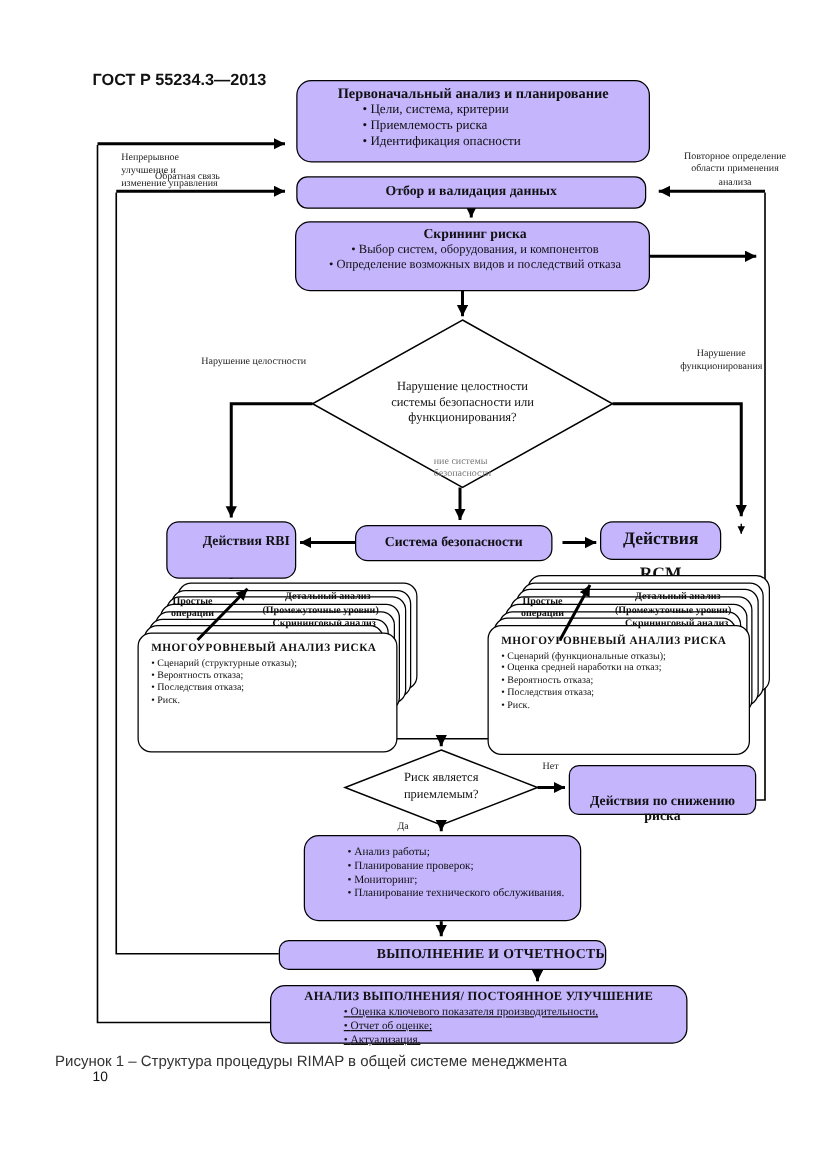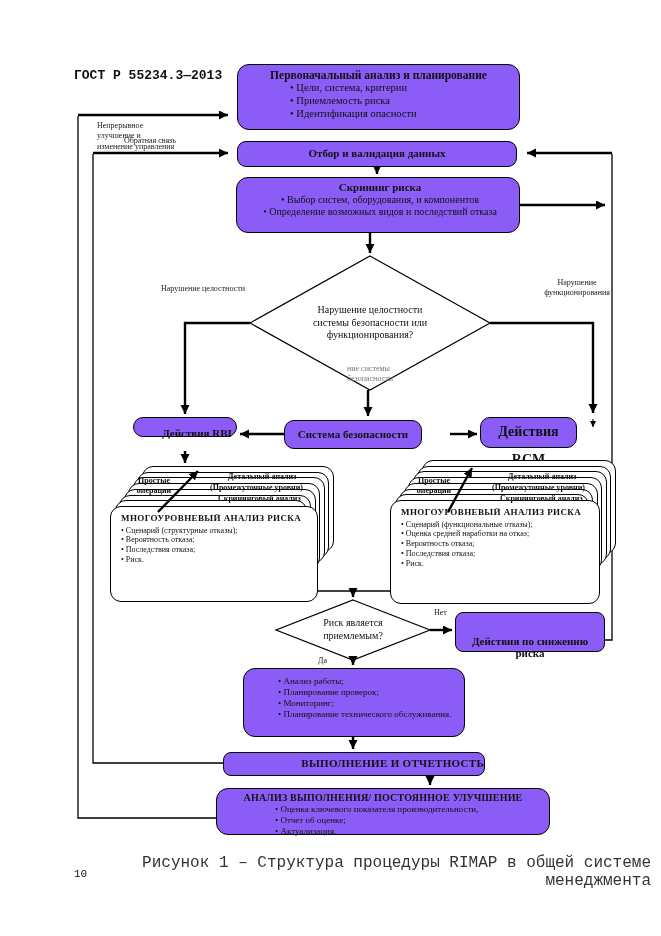--- a/index.html
+++ b/index.html
@@ -1,22 +1,22 @@
 <!DOCTYPE html>
 <html><head>
 <meta charset="utf-8">
 <style>
   html,body{margin:0;padding:0;background:#fff;}
   .page{position:relative;width:661px;height:936px;background:#fff;overflow:hidden;
         font-family:"Liberation Serif",serif;color:#111;}
   .abs{position:absolute;box-sizing:border-box;}
-  .sans{font-family:Liberation Mono, monospace;margin-top:12px;}
+  .sans{font-family:Liberation Sans, sans-serif;}
   .ml{white-space:pre-line;}
   .box{position:absolute;box-sizing:border-box;border:1.6px solid #000;border-radius:12px;
-       background:#8b5cf6;z-index:2;}
+       background:#c4b5fd;z-index:2;}
   .bt{font-weight:bold;text-align:center;}
   ul.blt{margin:1px 0 0 0;padding:0;list-style:none;}
   ul.blt li{padding-left:10px;text-indent:-10px;line-height:1.22;}
   ul.blt li::before{content:"• ";}
   .lines{position:absolute;left:0;top:0;z-index:1;}
   .ovl{position:absolute;left:0;top:0;z-index:5;pointer-events:none;}
   .lbl{position:absolute;font-size:8px;line-height:1.3;color:#222;z-index:3;}
   .dtext{position:absolute;z-index:3;text-align:center;font-size:10px;line-height:1.25;}
   .layer{position:absolute;width:190px;height:84px;border:1.3px solid #000;border-radius:11px;
          background:#fff;z-index:2;}
@@ -71,27 +71,30 @@
       <path d="M353,660 L353,665" marker-end="url(#mk)"></path>
       <path d="M353,737 L353,749" marker-end="url(#mk)"></path>
       <path d="M430,776 L430,785" marker-end="url(#mk)"></path>
     </g>
     <g stroke="#000" stroke-width="1.1" fill="none">
       <path d="M593,419 L593,427" marker-end="url(#mks)"></path>
     </g>
   </svg>
 
   <div class="abs sans" style="left:74px;top:56px;font-size:13px;font-weight:bold;">ГОСТ Р 55234.3—2013</div>
-  <div class="abs sans" style="left:44px;top:842px;width:607px;text-align:right;font-size:16px;color:#333;">Рисунок 1 – Структура процедуры RIMAP в общей системе менеджмента</div>
+  <div class="abs sans" style="left:44px;top:842px;width:607px;text-align:left;font-size:12px;color:#333;">Рисунок 1 – Структура процедуры RIMAP в общей системе менеджмента</div>
   <div class="abs sans" style="left:74px;top:856px;font-size:11px;">10</div>
 
   <div class="lbl ml" style="left:97px;top:82px;margin-top:39px;">Непрерывное
 улучшение и
 изменение управления</div>
   <div class="lbl" style="left:124px;top:136px;">Обратная связь</div>
+  <div class="lbl ml" style="left:516px;top:120px;width:144px;text-align:center;">Повторное определение
+области применения
+анализа</div>
   <div class="lbl" style="left:161px;top:284px;">Нарушение целостности</div>
   <div class="lbl ml" style="left:497px;top:278px;width:160px;text-align:center;">Нарушение
 функционирования</div>
   <div class="lbl ml" style="left:347px;top:364px;color:#777;">ние системы
 безопасности</div>
   <div class="lbl" style="left:434px;top:608px;">Нет</div>
   <div class="lbl" style="left:318px;top:656px;">Да</div>
 
   <div class="box" style="left:237px;top:64px;width:283px;height:66px;padding-top:4px;">
     <div class="bt" style="font-size:11.5px;">Первоначальный анализ и планирование</div>
@@ -113,24 +116,24 @@
       <li>Определение возможных видов и последствий отказа</li>
     </ul>
   </div>
 
   <div class="dtext ml" style="left:280px;top:304px;width:180px;">Нарушение целостности
 системы безопасности или
 функционирования?</div>
   <div class="dtext ml" style="left:300px;top:617px;width:106px;">Риск является
 приемлемым?</div>
 
-  <div class="box" style="left:133px;top:417px;width:104px;height:20px;border-radius:10px;padding-left:24px;">
+  <div class="box" style="left:133px;top:417px;width:104px;height:46px;border-radius:10px;padding-left:24px;">
     <div class="bt" style="font-size:11px;line-height:31px;">Действия RBI</div>
   </div>
-  <div class="box" style="left:284px;top:420px;width:138px;height:29px;border-radius:10px;">
+  <div class="box" style="left:284px;top:420px;width:158px;height:29px;border-radius:10px;">
     <div class="bt" style="font-size:11px;line-height:26px;">Система безопасности</div>
   </div>
   <div class="box" style="left:480px;top:417px;width:97px;height:31px;border-radius:10px;">
     <div class="bt" style="font-size:14px;line-height:28px;">Действия RCM</div>
   </div>
 
   <div>
     <div class="layer" style="left:141.5px;top:466px;"></div>
     <div class="layer" style="left:137px;top:471.7px;"></div>
     <div class="layer" style="left:132.5px;top:477.4px;"></div>
@@ -192,21 +195,21 @@
       <li>Планирование технического обслуживания.</li>
     </ul>
   </div>
 
   <div class="box" style="left:223px;top:752px;width:262px;height:24px;border-radius:8px;">
     <div class="bt" style="font-size:11px;line-height:21px;letter-spacing:.3px;text-align:right;">ВЫПОЛНЕНИЕ И ОТЧЕТНОСТЬ</div>
   </div>
 
   <div class="box" style="left:216px;top:788px;width:334px;height:47px;padding:3px 6px 0 6px;">
     <div class="bt" style="font-size:10px;letter-spacing:.2px;">АНАЛИЗ ВЫПОЛНЕНИЯ/ ПОСТОЯННОЕ УЛУЧШЕНИЕ</div>
-    <ul class="blt" style="font-size:9px;padding-left:52px;">
+    <ul class="blt" style="font-size:9px;padding-left:52px;text-decoration:underline;">
       <li>Оценка ключевого показателя производительности,</li>
       <li>Отчет об оценке;</li>
       <li>Актуализация.</li>
     </ul>
   </div>
 
   <svg class="ovl" width="661" height="936">
     <defs>
       <marker id="mko" markerUnits="userSpaceOnUse" markerWidth="10" markerHeight="10" refX="9" refY="4.5" orient="auto">
           <path d="M0,0 L9,4.5 L0,9 z" fill="#000"></path>

